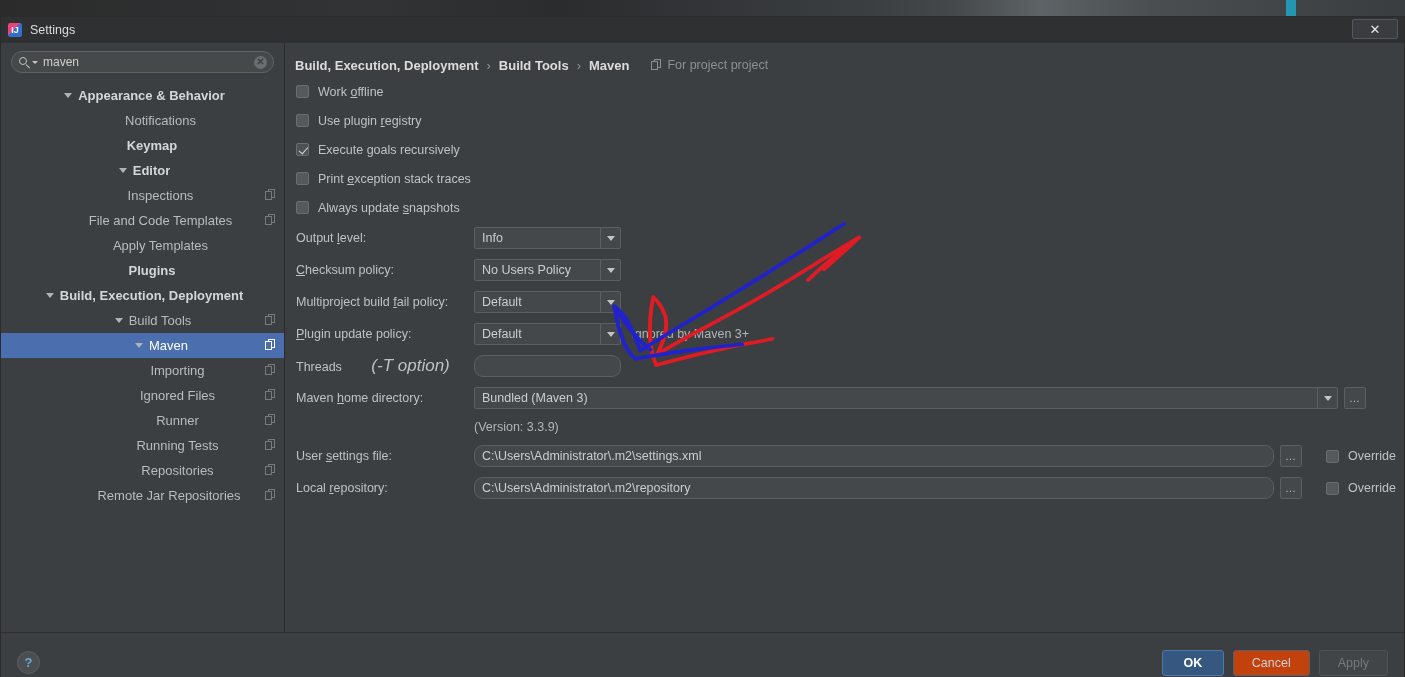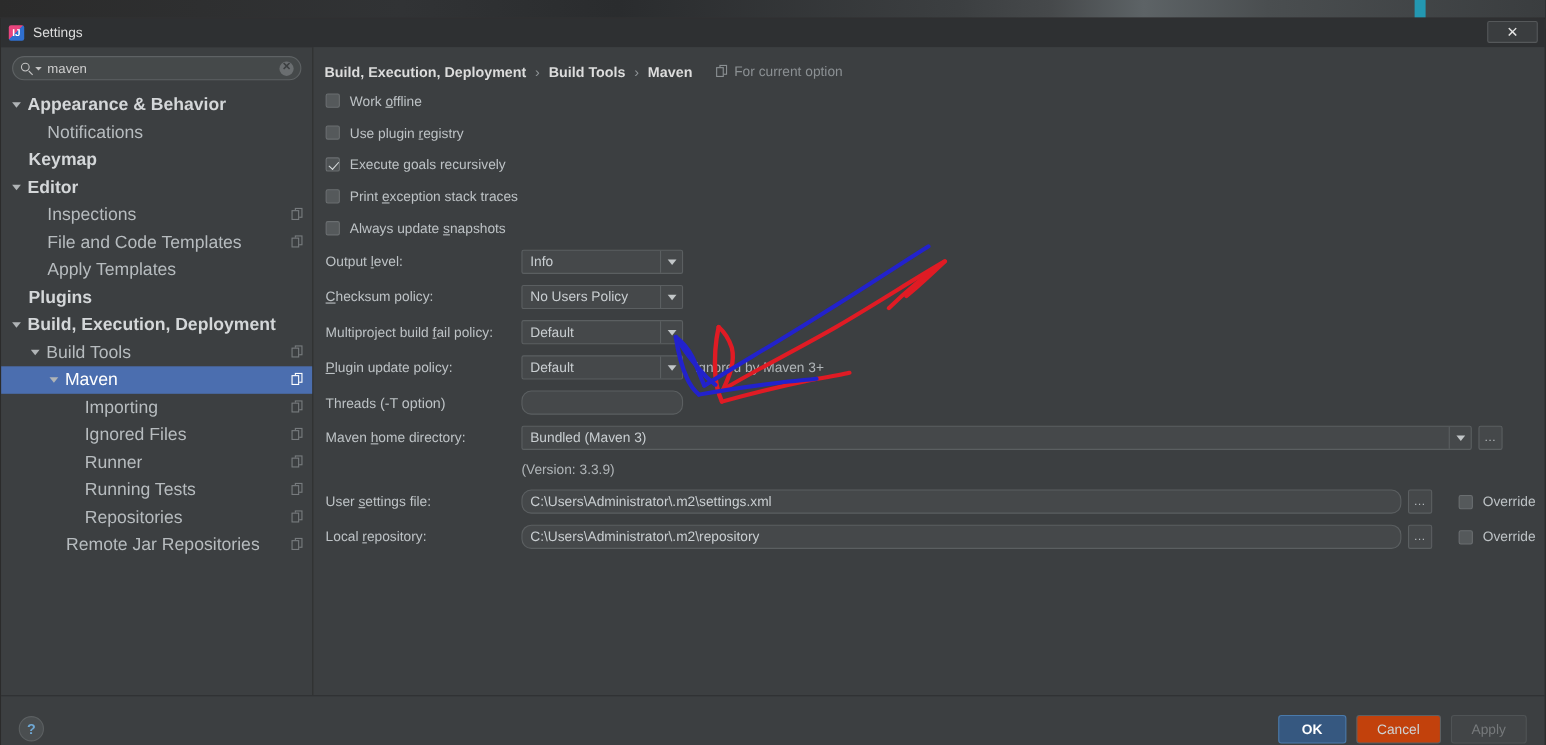--- a/index.html
+++ b/index.html
@@ -99,22 +99,22 @@
   #search-clear {
     width: 13px; height: 13px; flex: 0 0 13px; border-radius: 50%;
     background: #6a6e70; color: #3c3f41; font-size: 10px; font-weight: bold;
     display: flex; align-items: center; justify-content: center; line-height: 1;
     cursor: pointer;
   }
 
   #tree { flex: 1 1 auto; overflow: hidden; padding-top: 4px; }
   .tree-row {
     height: 25px; display: flex; align-items: center;
-    font-size: 16px; color: #b7bcbf; position: relative;
-    cursor: pointer; padding-right: 6px;
+    font-size: 13px; color: #b7bcbf; position: relative;
+    cursor: pointer; padding-right: 6px; justify-content: center;
   }
   .tree-row.selected { background: #4b6eaf; color: #ffffff; }
   .tree-row.bold { color: #d4d7d9; font-weight: bold; }
   .twisty {
     width: 0; height: 0; flex: 0 0 0;
     border-left: 4.5px solid transparent; border-right: 4.5px solid transparent;
     border-top: 5px solid #b0b4b6; margin-right: 6px;
   }
   .twisty.empty { border: none; width: 9px; flex: 0 0 9px; margin-right: 6px; }
   .tree-label { white-space: nowrap; overflow: hidden; }
@@ -168,21 +168,21 @@
   }
   .cbox.checked { background: #4e5254; }
   .u { text-decoration: underline; }
 
   .form-row {
     display: flex; align-items: center; height: 32px; padding-left: 11px;
   }
   .form-label {
     width: 178px; flex: 0 0 178px; font-size: 12.5px; color: #bdc2c5;
   }
-  .form-label .it { font-size: 13px; }
+  .form-label .it { font-style: italic; font-size: 17px; margin-left: 26px; }
 
   .combo {
     width: 147px; height: 22px; flex: 0 0 147px;
     background: #45484a; border: 1px solid #5b5f61; border-radius: 2px;
     display: flex; align-items: center; position: relative; cursor: pointer; gap: 12px;
   }
   .combo .val {
     flex: 1 1 auto; font-size: 12.5px; color: #c9ced1;
     padding-left: 7px; white-space: nowrap; overflow: hidden;
   }
@@ -408,21 +408,21 @@
         <span>Build, Execution, Deployment</span>
         <span class="sep">›</span>
         <span>Build Tools</span>
         <span class="sep">›</span>
         <span>Maven</span>
         <span class="scope-note">
           <span class="ic">
               <i class="back"></i>
               <i class="front"></i>
             </span>
-          <span>For current option</span>
+          <span>For project project</span>
         </span>
       </div>
 
       <div id="checkbox-list">
           <div class="check-row">
             <span class="cbox"></span>
             <span><span>Work </span><span class="u">o</span><span>ffline</span></span>
           </div>
           <div class="check-row">
             <span class="cbox"></span>

